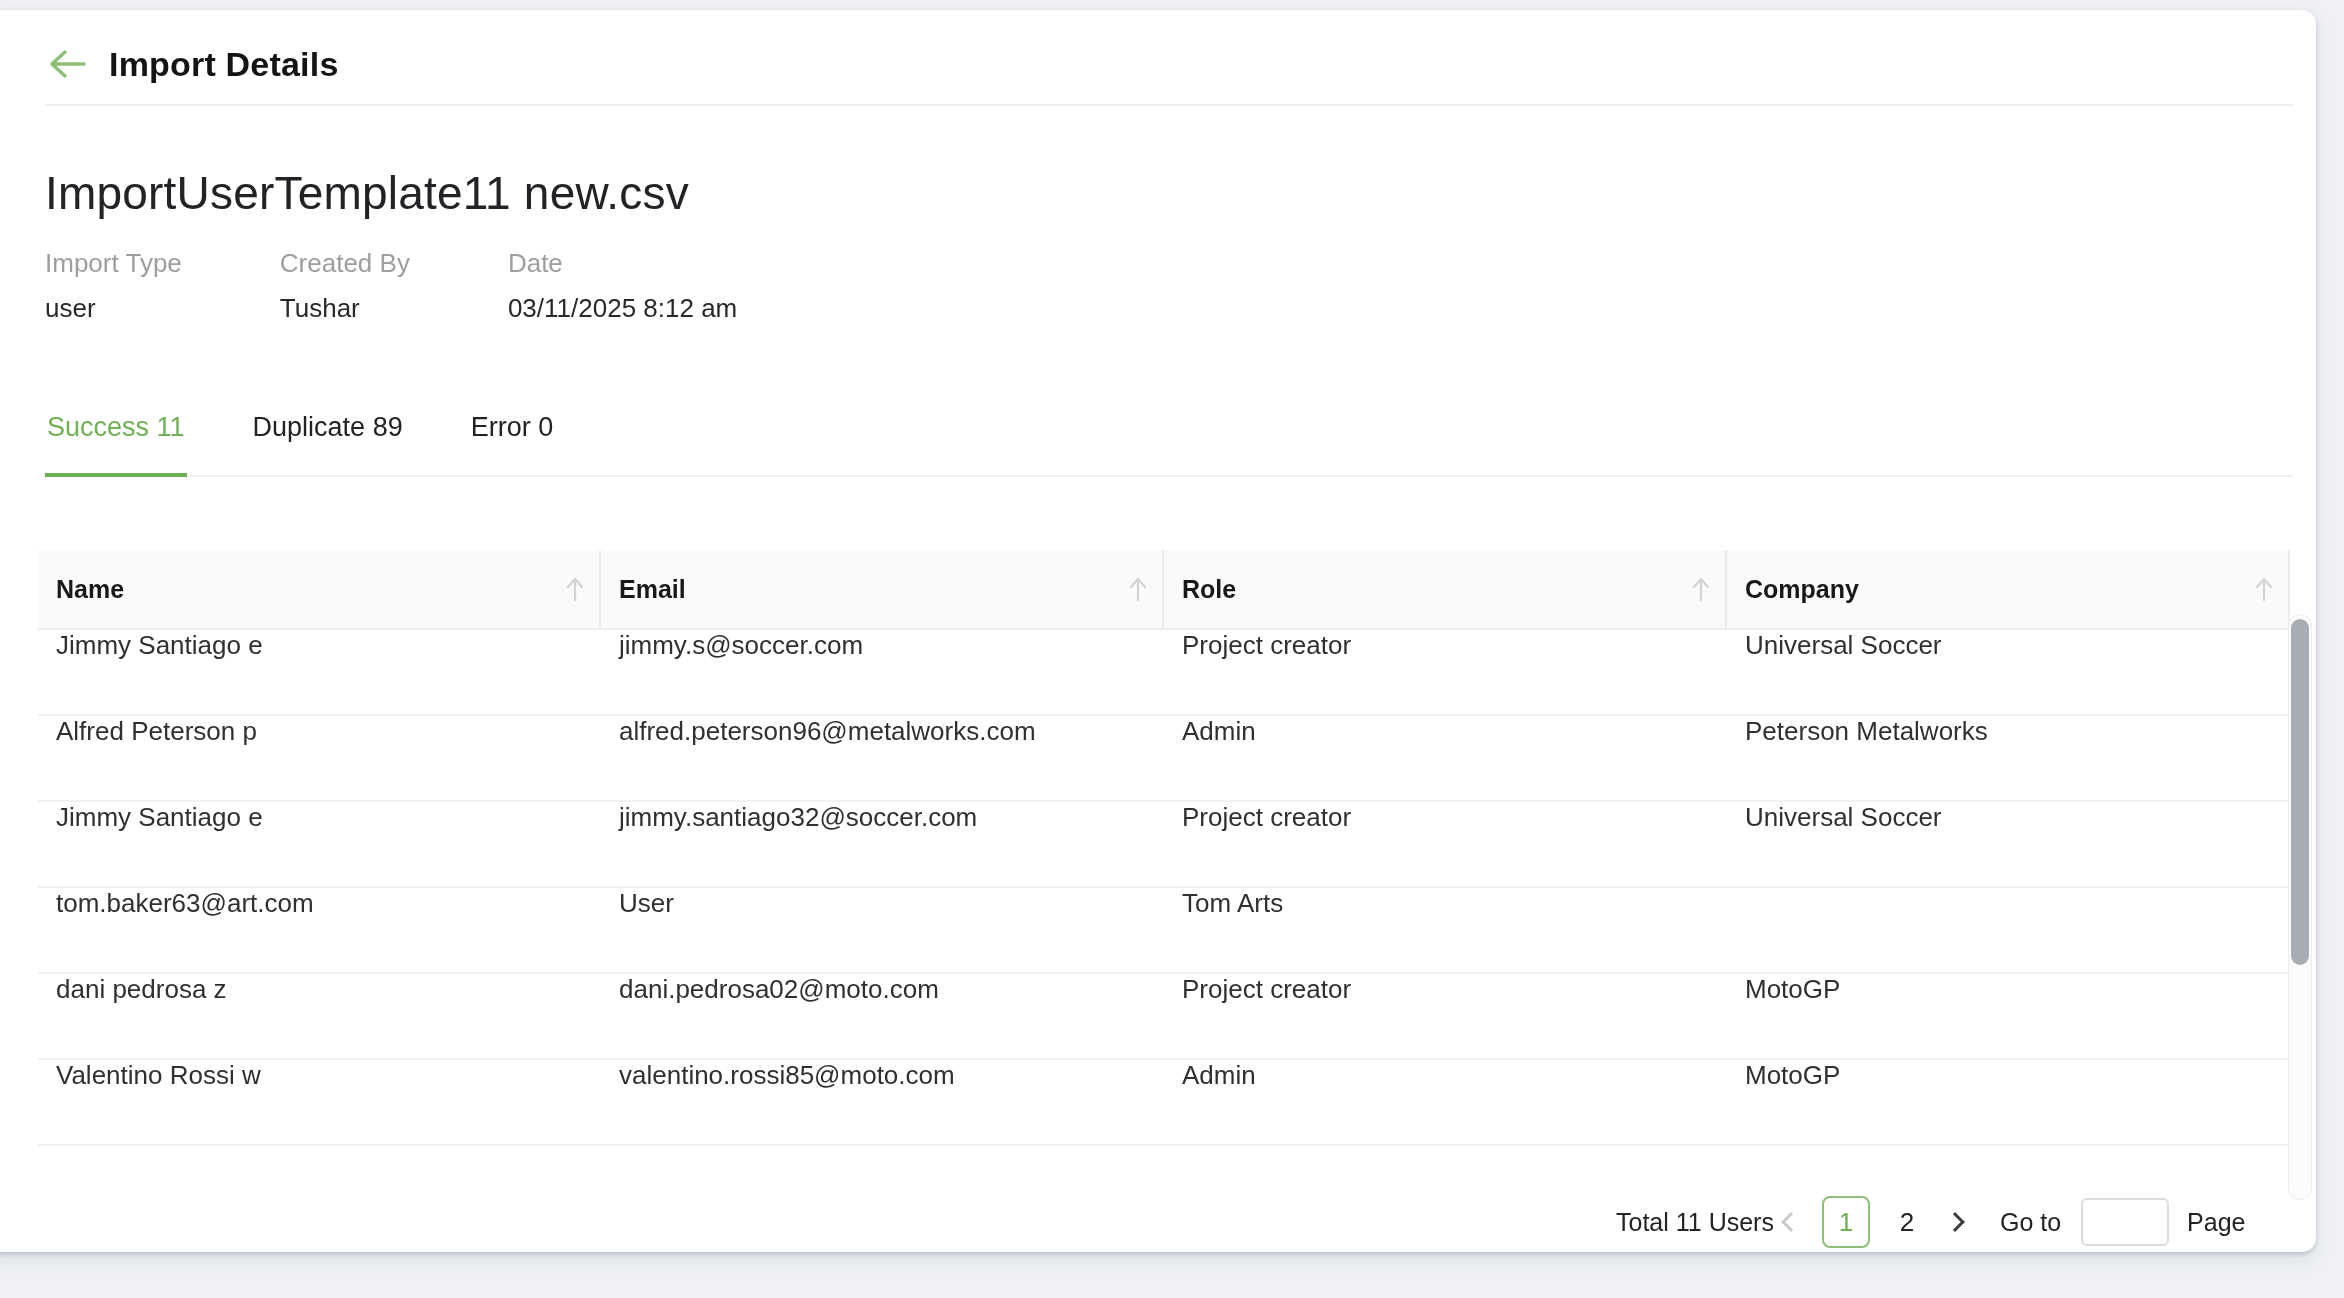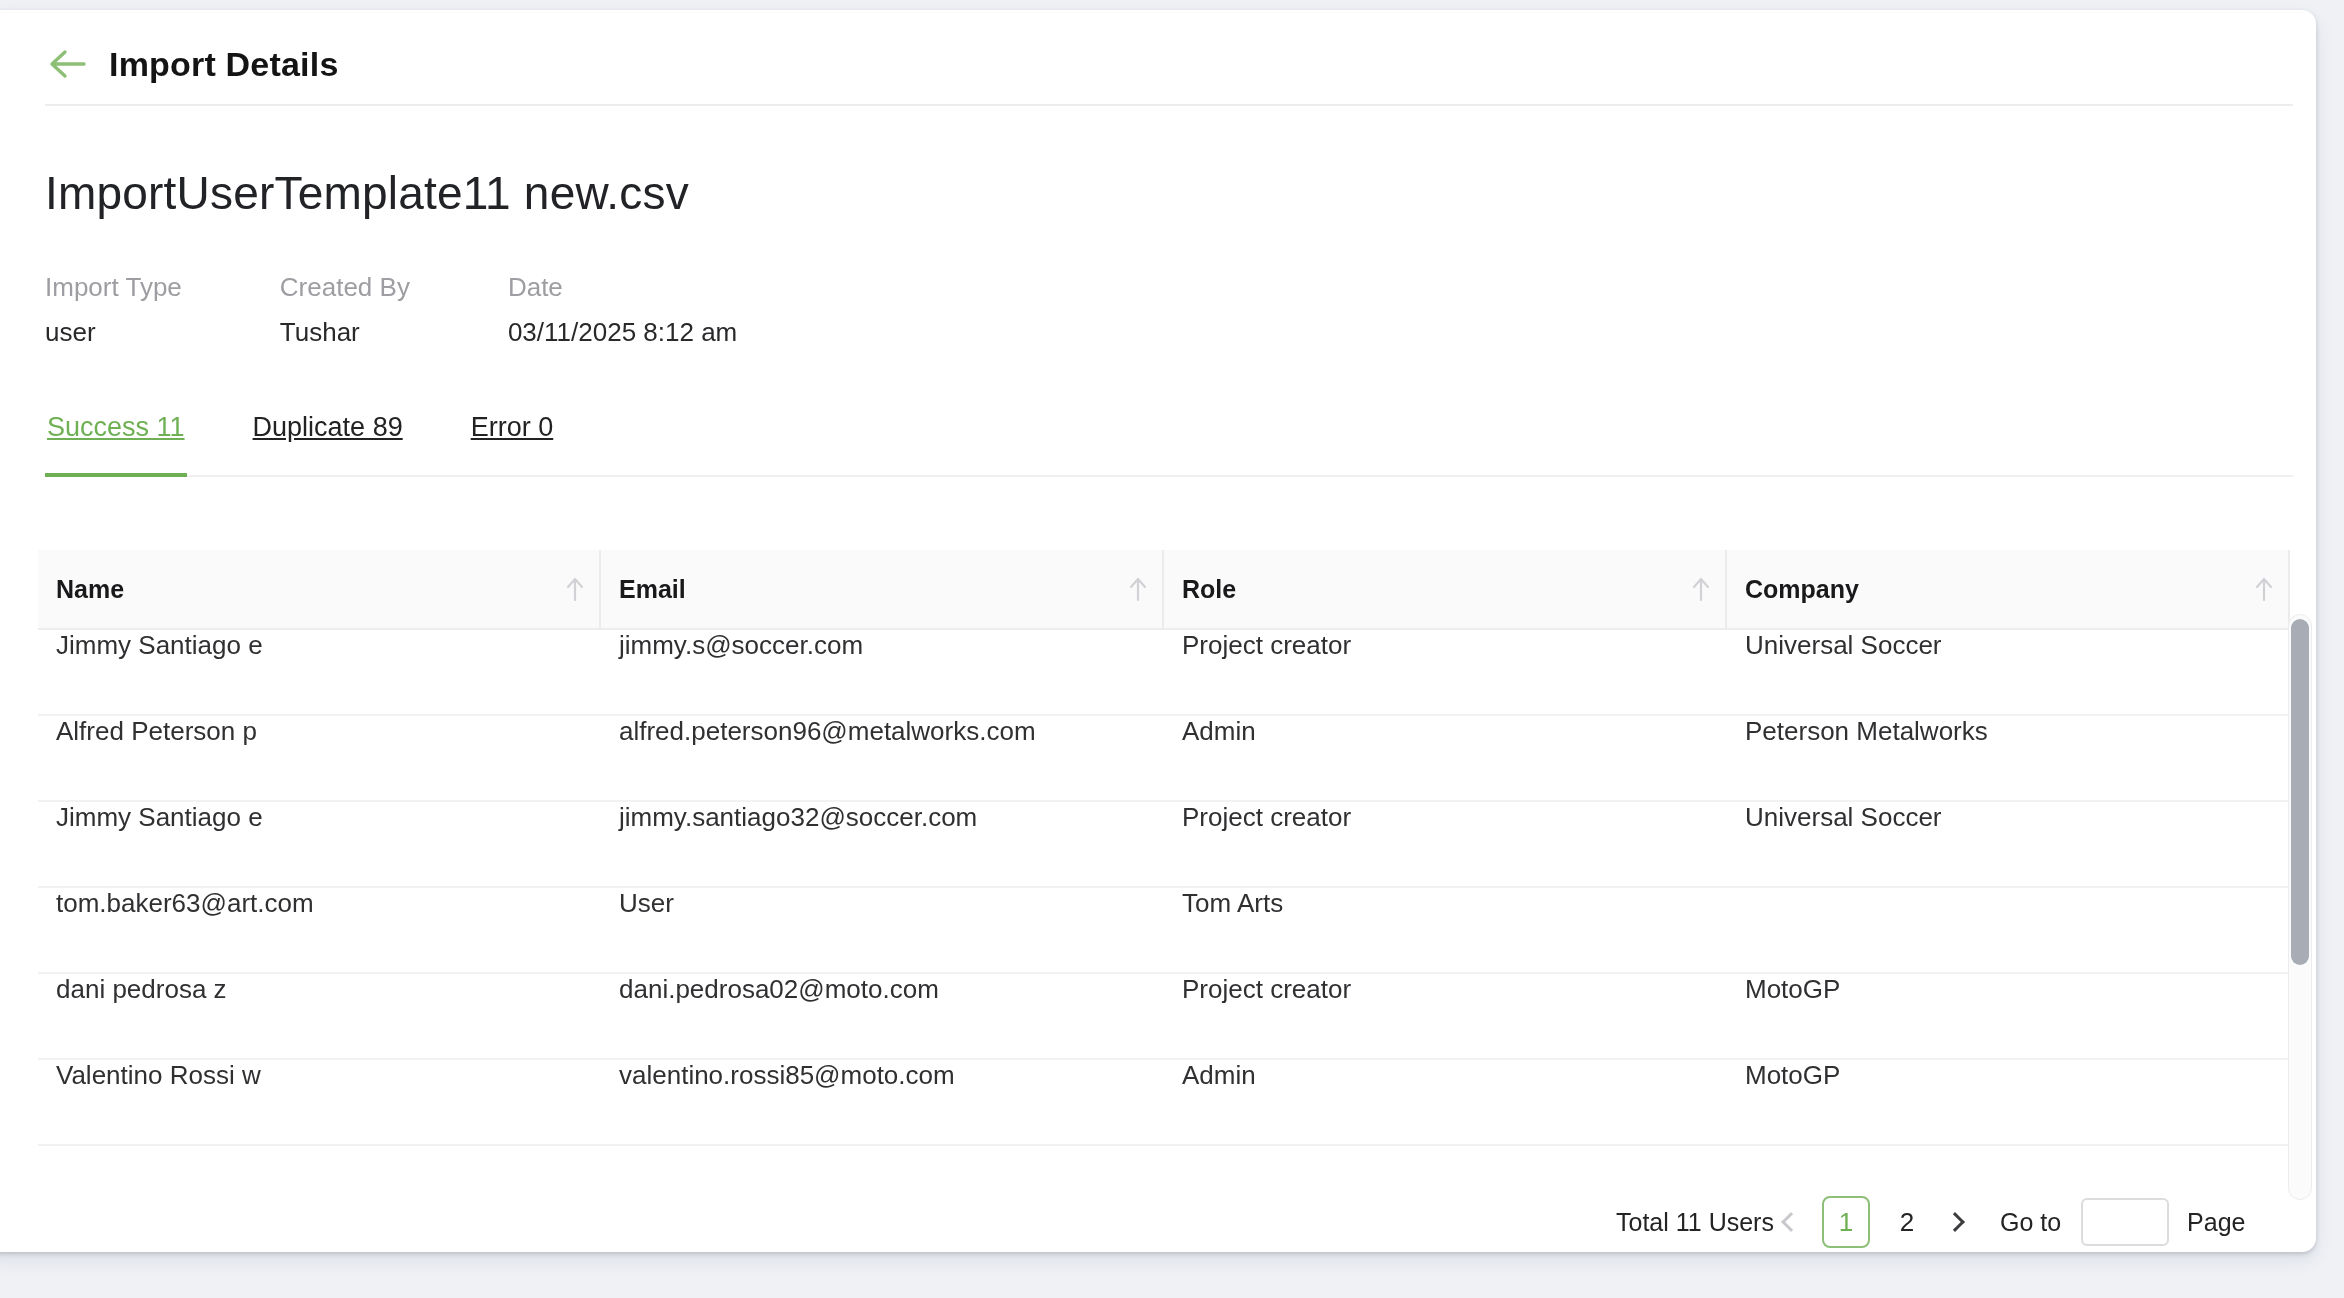--- a/index.html
+++ b/index.html
@@ -15,29 +15,29 @@
     background:#ffffff; border-radius:14px;
     box-shadow:0 2px 4px rgba(60,70,90,.22), 0 8px 18px rgba(60,70,90,.10);
   }
   
   .page-header { position:absolute; left:45px; top:42px; display:flex; align-items:center; gap:20px; }
   .back-btn { display:flex; align-items:center; justify-content:center; width:44px; height:44px; cursor:pointer; }
   .page-title { font-size:34px; font-weight:700; color:#141414; letter-spacing:.2px; }
   .header-divider { position:absolute; left:45px; top:104px; width:2248px; height:2px; background:#ededed; }
   
   .file-name { position:absolute; left:45px; top:166px; font-size:46px; font-weight:400; color:#222326; letter-spacing:.2px; }
-  .meta-row { position:absolute; left:45px; top:270px; display:flex; align-items:center; }
+  .meta-row { position:absolute; left:45px; top:246px; display:flex; align-items:center; }
   .meta-item { display:flex; flex-direction:column; gap:14px; padding:2px 48px 4px 48px; }
   .meta-item:first-child { padding-left:0; }
   .meta-divider { width:2px; background:#e2e2e5; }
   .meta-label { font-size:26px; color:#9d9da2; }
   .meta-value { font-size:26px; color:#29292c; }
   
   .tabs { position:absolute; left:45px; top:406px; width:2248px; display:flex; gap:64px; border-bottom:2px solid #f0f0f0; }
-  .tab { font-size:27px; color:#222; padding:6px 2px 30px 2px; border-bottom:4px solid transparent; margin-bottom:-2px; cursor:pointer; white-space:nowrap;text-decoration:underline; }
+  .tab { font-size:27px; color:#222; padding:6px 2px 30px 2px; border-bottom:4px solid transparent; margin-bottom:-2px; cursor:pointer; white-space:nowrap; }
   .tab.active { color:var(--accent); border-bottom-color:var(--accent); }
   
   .table { position:absolute; left:38px; top:550px; width:2252px; }
   .thead { display:flex; height:80px; background:#fafafa; border-bottom:2px solid #ededed;text-align:right; }
   .th { width:25%; position:relative; display:flex; align-items:center; padding-left:18px; border-right:2px solid #ebebeb; font-size:25px; font-weight:700; color:#19191b; cursor:pointer; }
   .sort-icon { position:absolute; right:14px; top:50%; transform:translateY(-50%); color:#d2d2d6; display:flex; }
   .tbody .tr { display:flex; height:86px; align-items:flex-start; border-bottom:2px solid #f2f2f2; background:#fff; }
   .td { width:25%; padding-left:18px; font-size:26px; color:#303033; white-space:nowrap; overflow:hidden; }
   
   .scroll-track { position:absolute; left:2288px; top:614px; width:24px; height:586px; background:#fbfbfc; border:1px solid #ececf0; border-radius:12px; }

